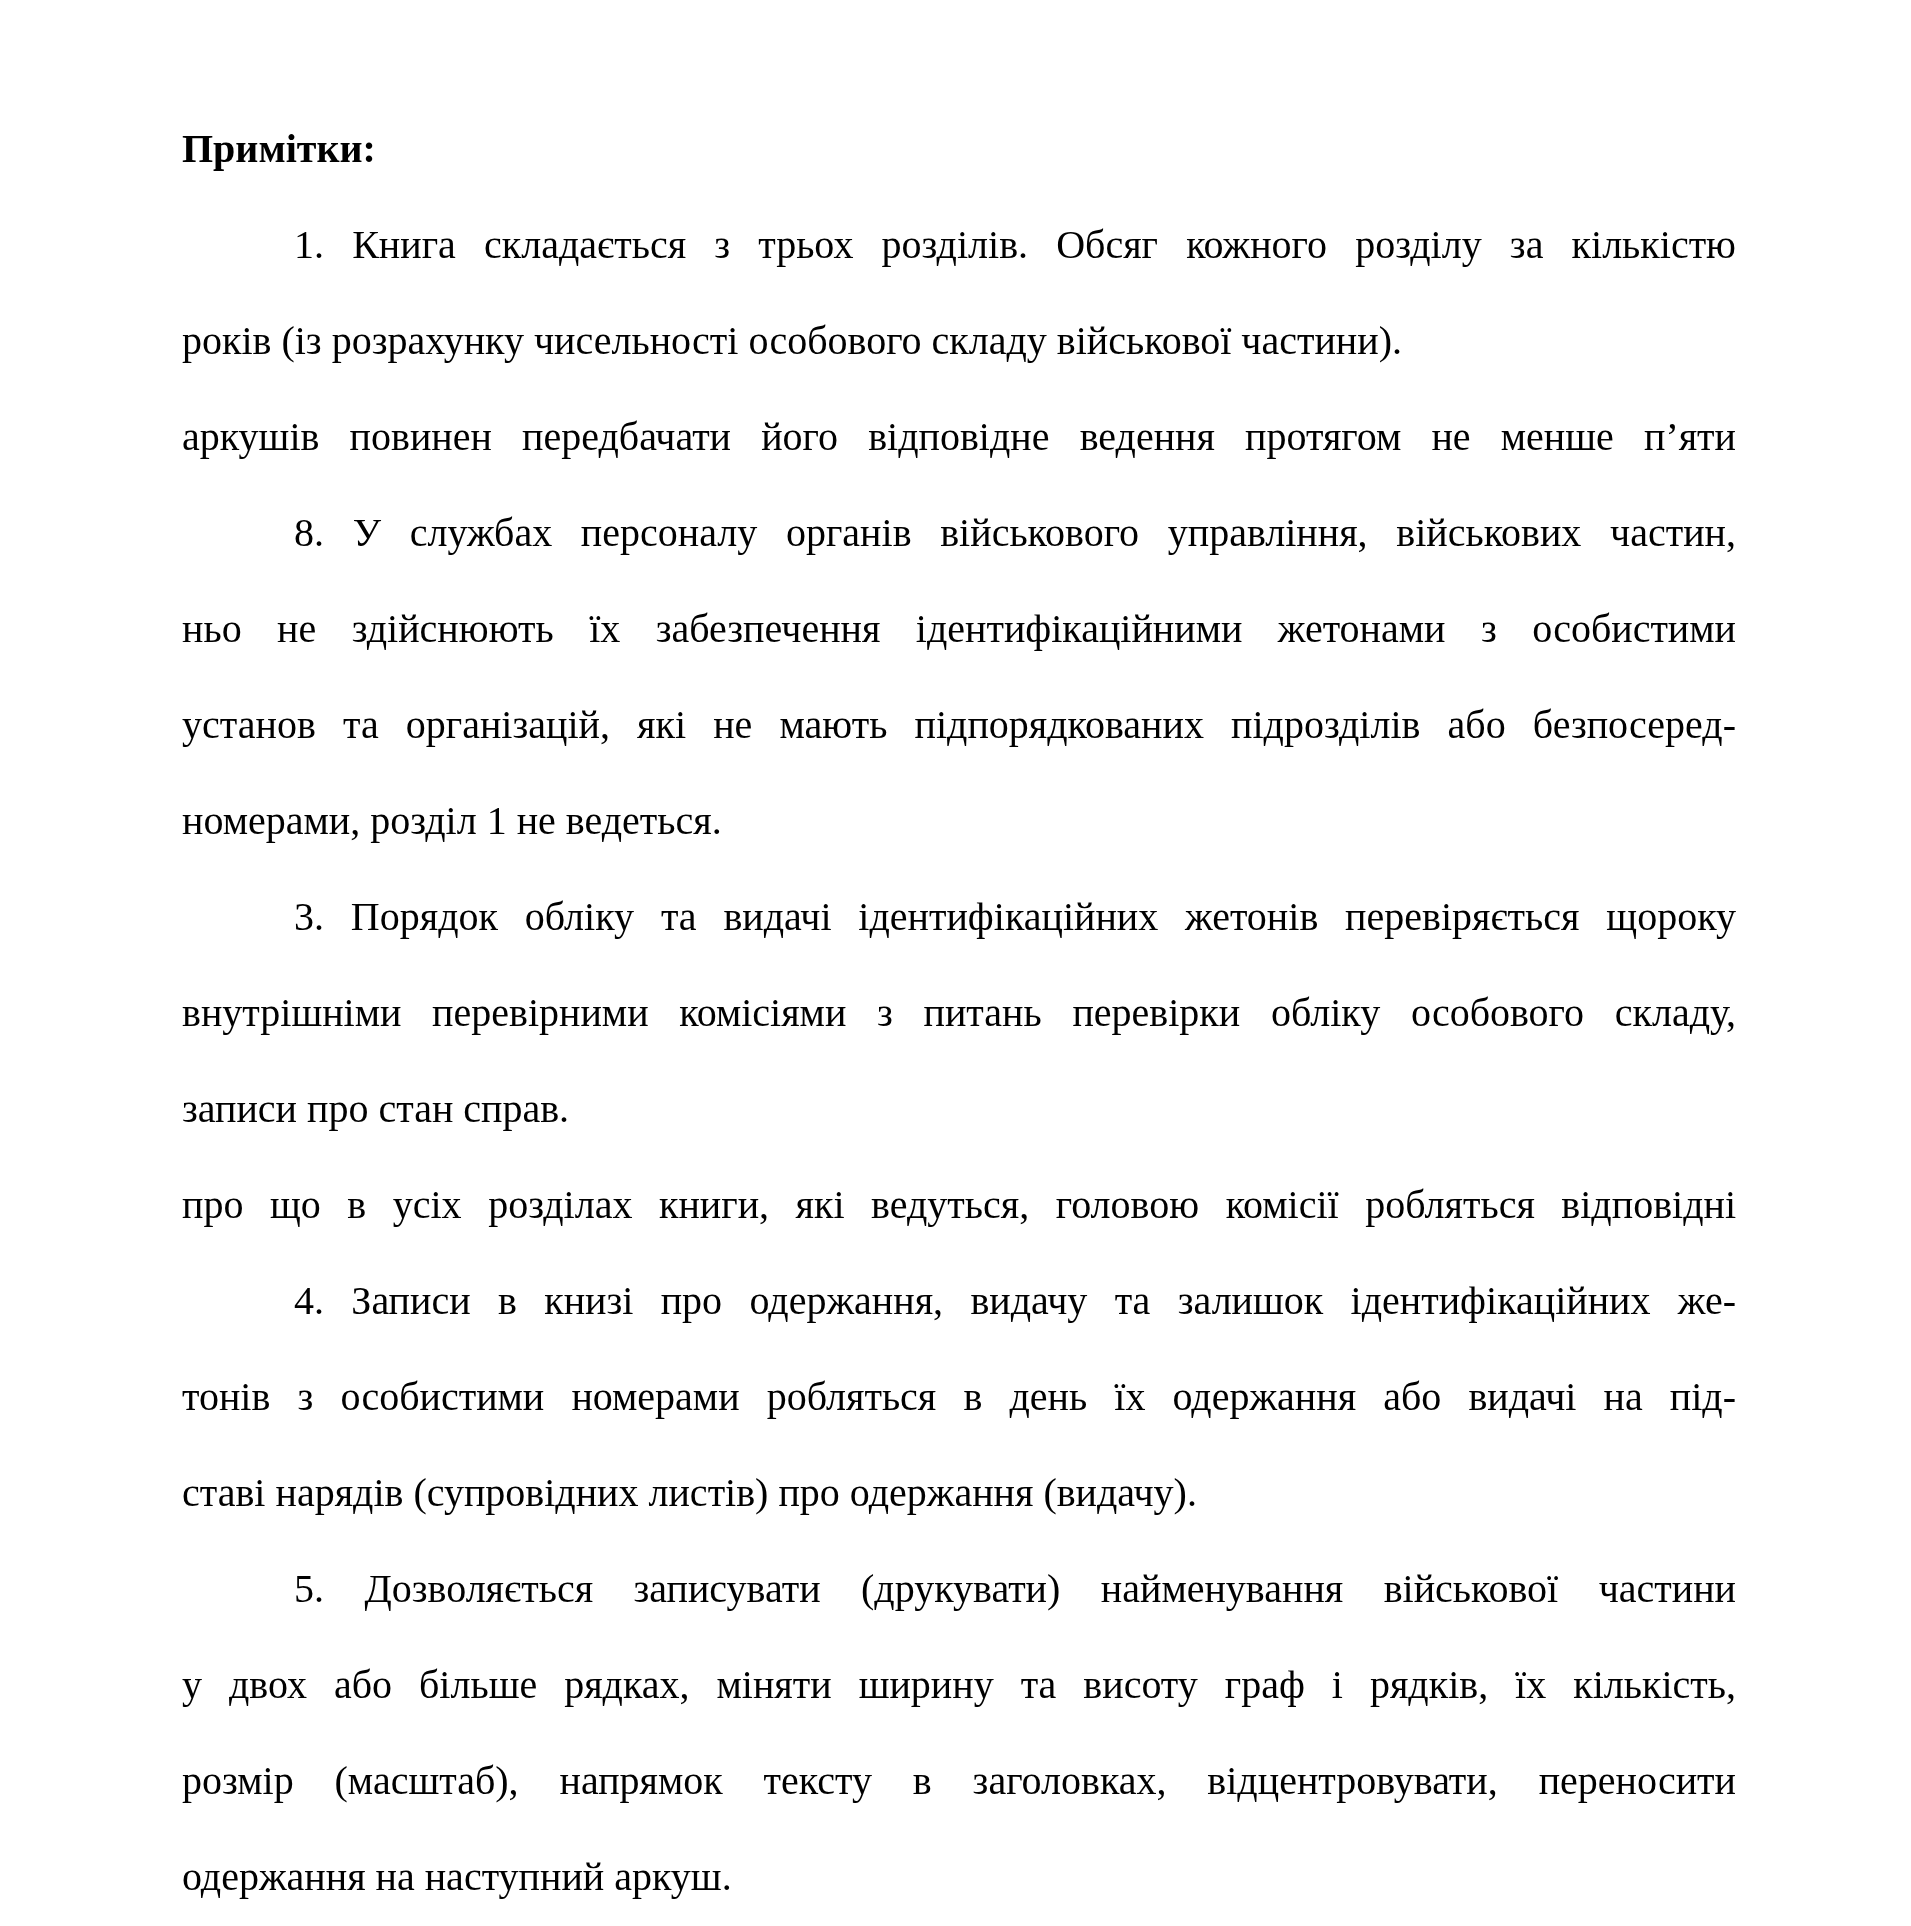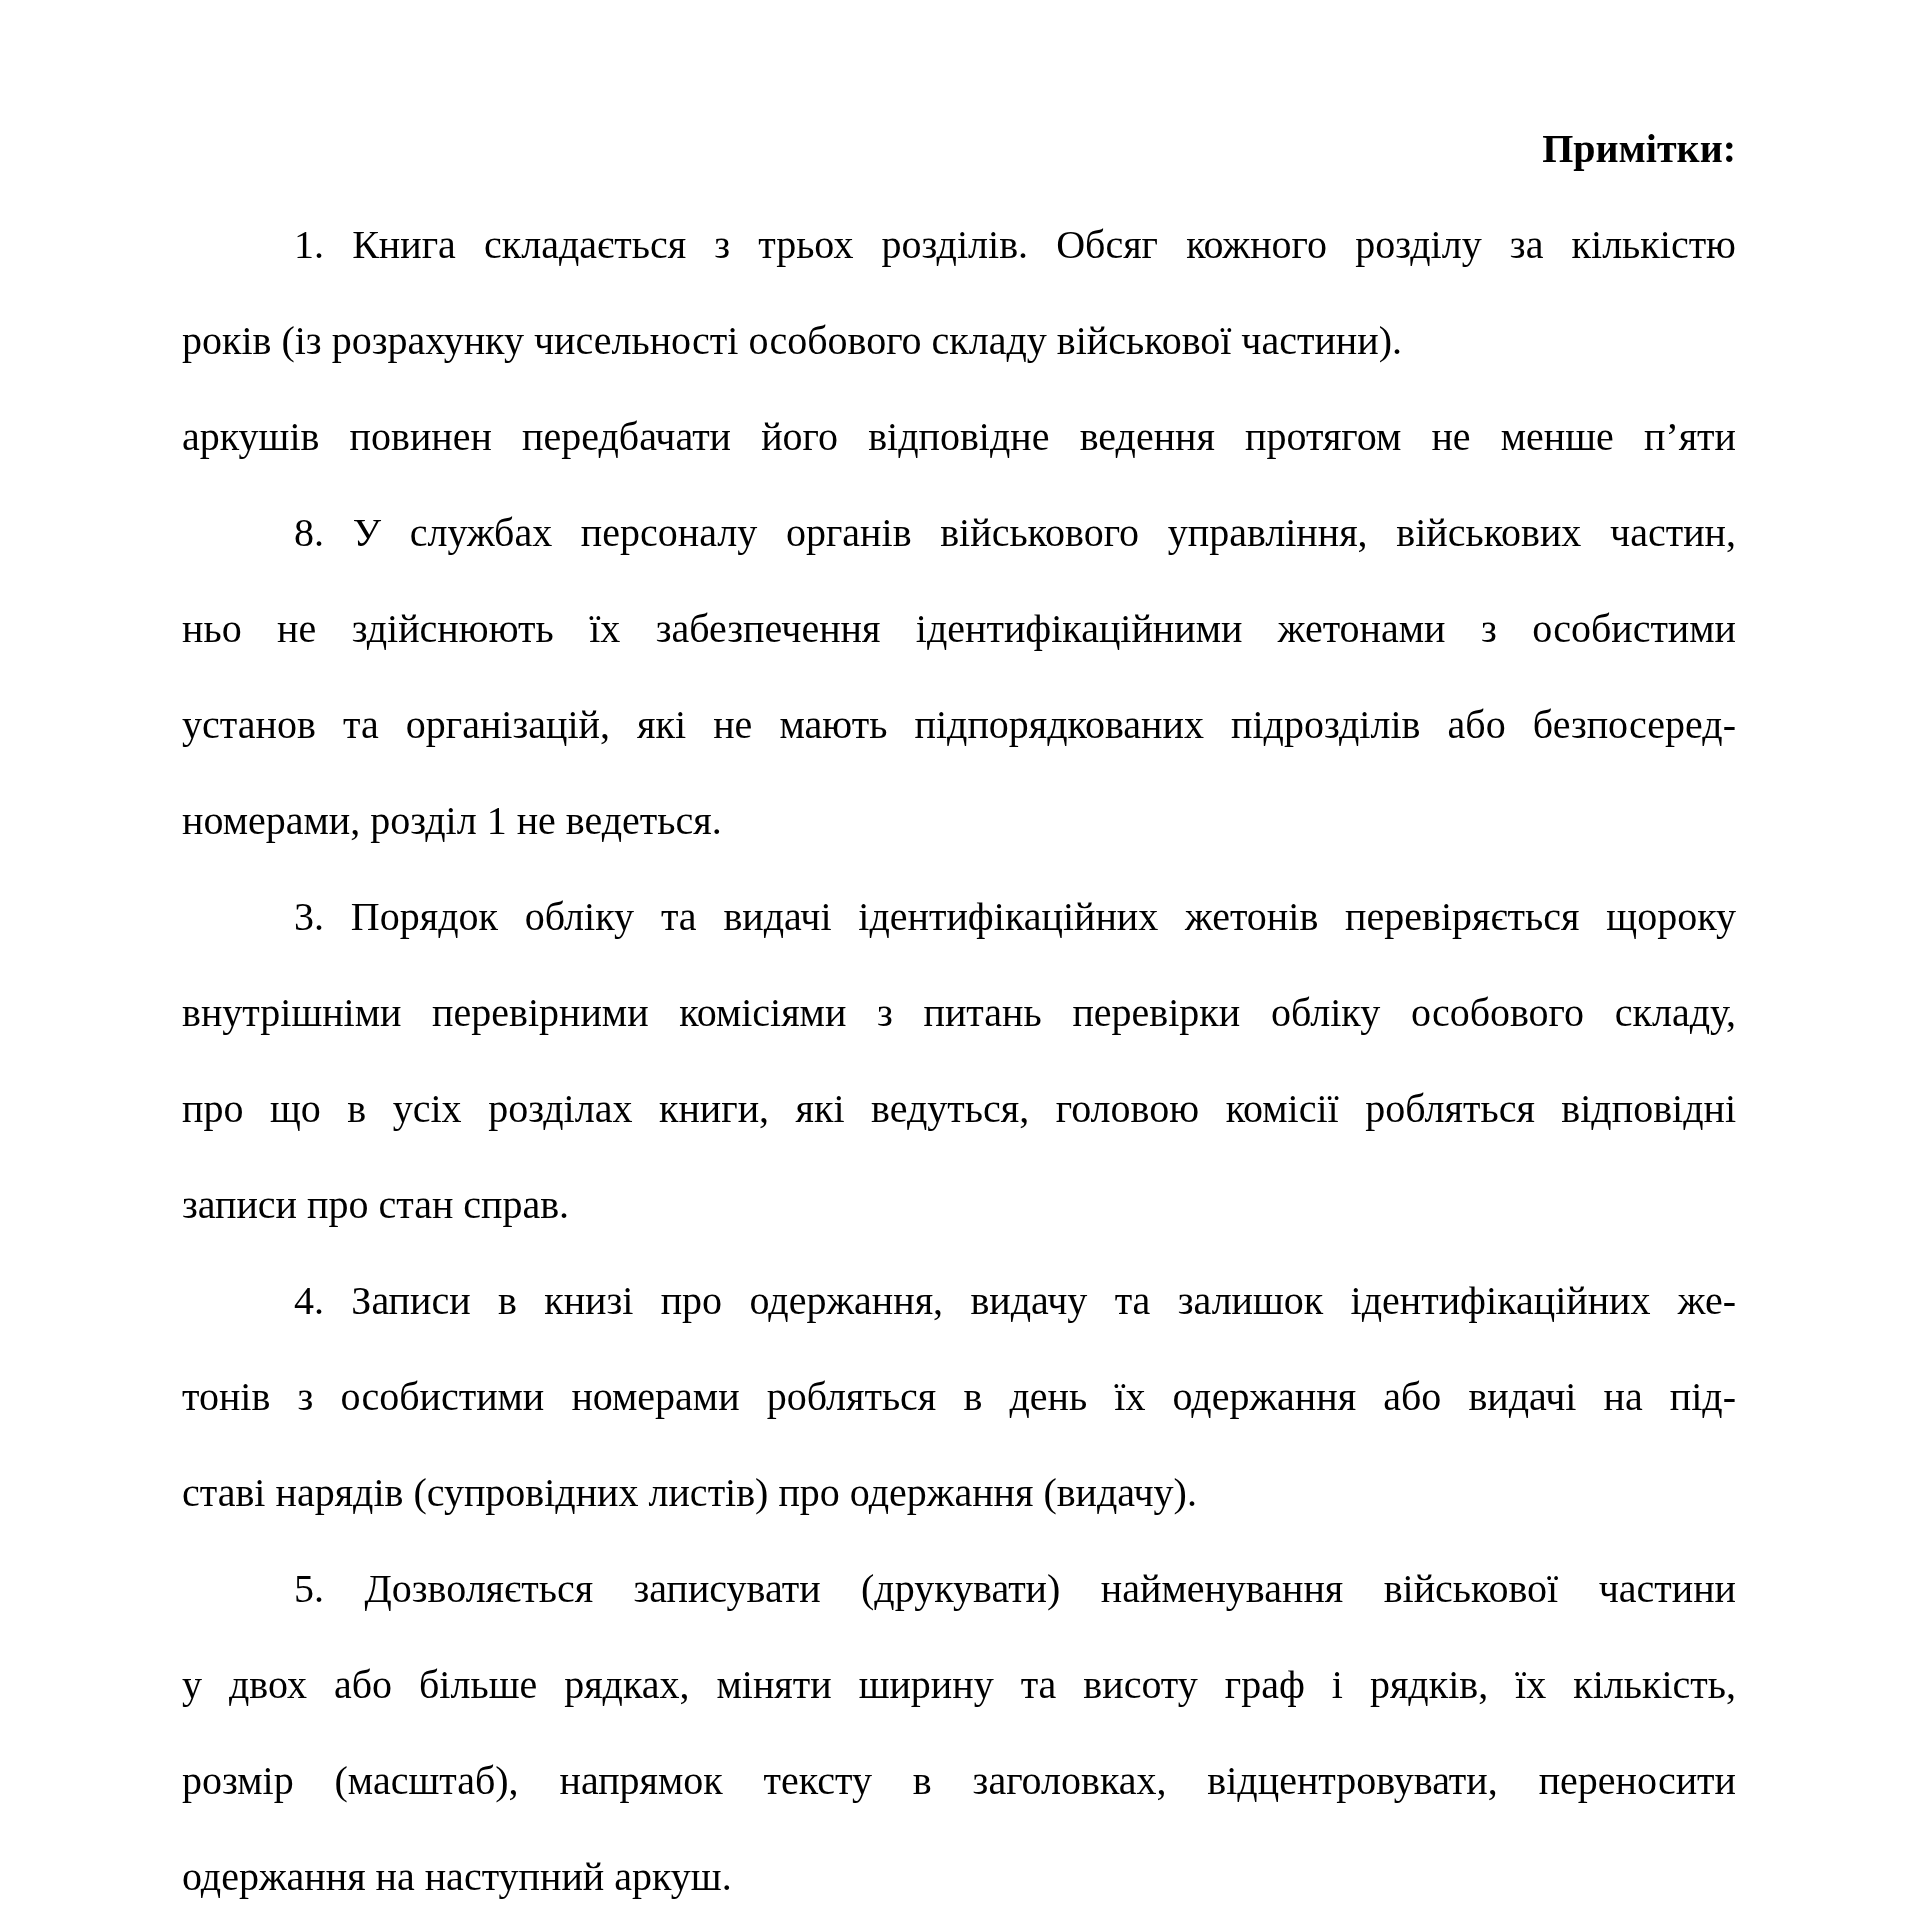--- a/index.html
+++ b/index.html
@@ -25,21 +25,21 @@
   .content {
     position: absolute;
     top: 123px;
     left: 182px;
     width: 1554px;
   }
   .title {
     font-size: 40px;
     line-height: 52px;
     font-weight: bold;
-    text-align: right;
+    text-align: left;
   }
   .line {
     font-size: 40px;
     line-height: 52px;
     text-align: justify;
     text-align-last: justify;
     white-space: normal;
     margin-top: 44px;
   }
   .line.first {
@@ -58,22 +58,22 @@
     <div id="notes-body">
         <div class="line first">1. Книга складається з трьох розділів. Обсяг кожного розділу за кількістю</div>
         <div class="line last">років (із розрахунку чисельності особового складу військової частини).</div>
         <div class="line">аркушів повинен передбачати його відповідне ведення протягом не менше п’яти</div>
         <div class="line first">8. У службах персоналу органів військового управління, військових частин,</div>
         <div class="line">ньо не здійснюють їх забезпечення ідентифікаційними жетонами з особистими</div>
         <div class="line">установ та організацій, які не мають підпорядкованих підрозділів або безпосеред-</div>
         <div class="line last">номерами, розділ 1 не ведеться.</div>
         <div class="line first">3. Порядок обліку та видачі ідентифікаційних жетонів перевіряється щороку</div>
         <div class="line">внутрішніми перевірними комісіями з питань перевірки обліку особового складу,</div>
+        <div class="line last">записи про стан справ.</div>
         <div class="line">про що в усіх розділах книги, які ведуться, головою комісії робляться відповідні</div>
-        <div class="line last">записи про стан справ.</div>
         <div class="line first">4. Записи в книзі про одержання, видачу та залишок ідентифікаційних же-</div>
         <div class="line">тонів з особистими номерами робляться в день їх одержання або видачі на під-</div>
         <div class="line last">ставі нарядів (супровідних листів) про одержання (видачу).</div>
         <div class="line first">5. Дозволяється записувати (друкувати) найменування військової частини</div>
         <div class="line">у двох або більше рядках, міняти ширину та висоту граф і рядків, їх кількість,</div>
         <div class="line">розмір (масштаб), напрямок тексту в заголовках, відцентровувати, переносити</div>
         <div class="line last">одержання на наступний аркуш.</div>
       </div>
   </div>
 </div>

